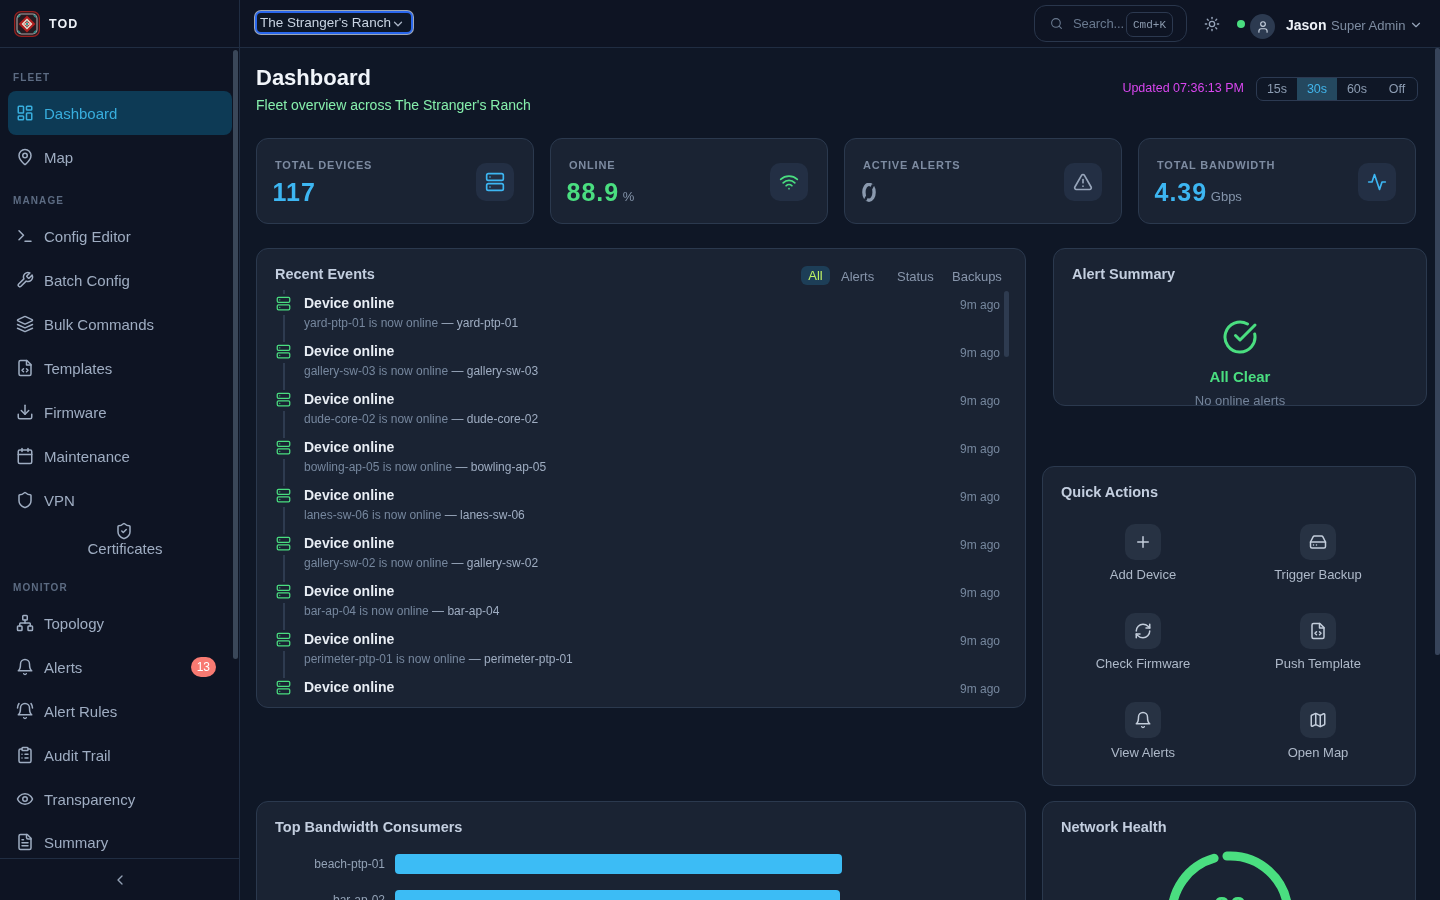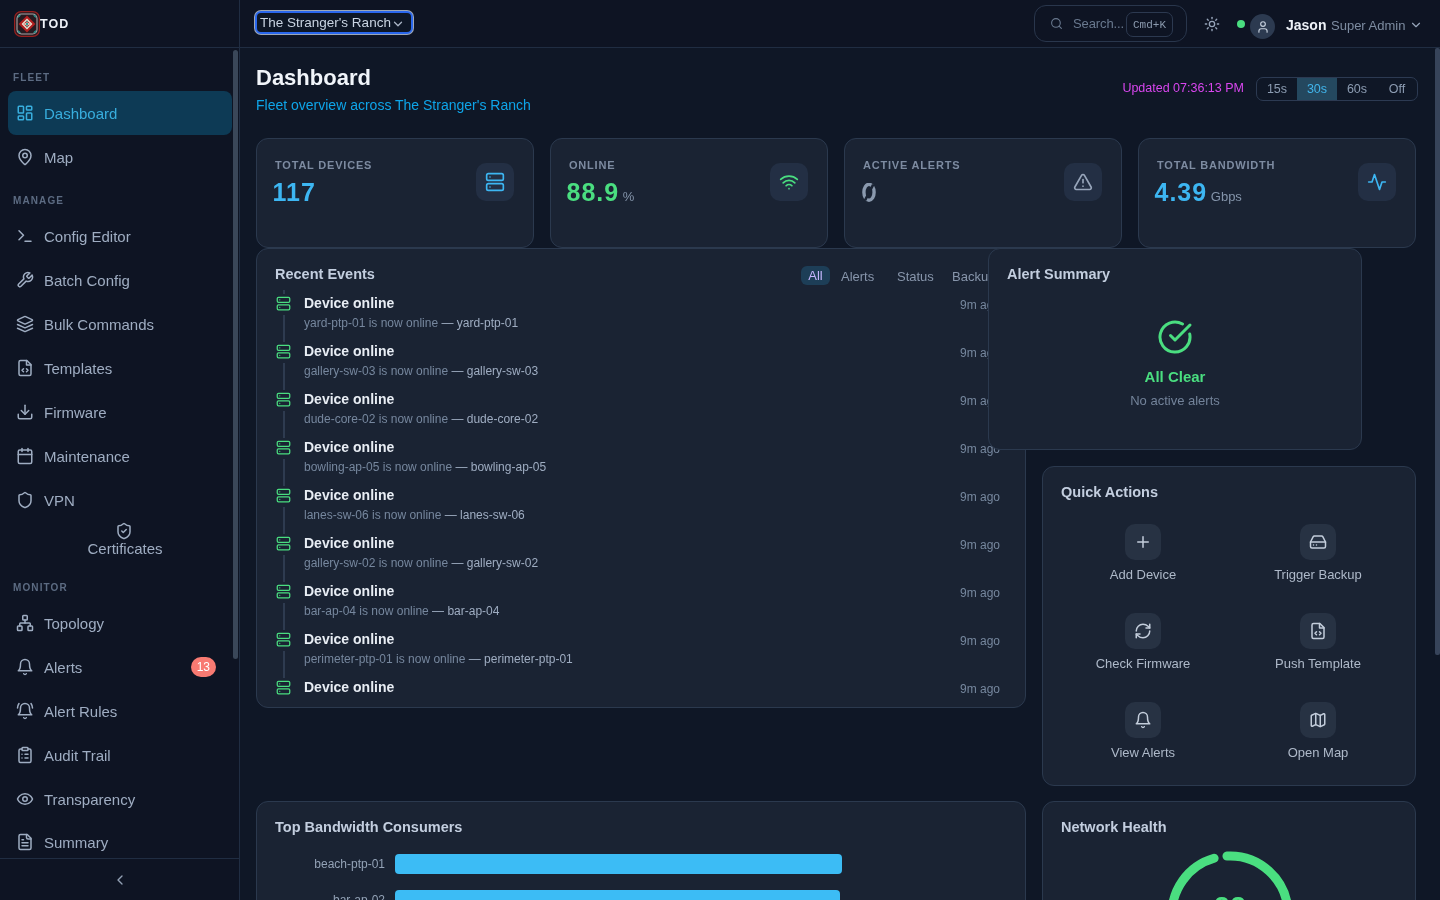--- a/index.html
+++ b/index.html
@@ -4,21 +4,21 @@
 <style>
 * { margin:0; padding:0; box-sizing:border-box; }
 html,body { width:1440px; height:900px; overflow:hidden; }
 body { background:#0f1726; font-family:"Liberation Sans",sans-serif; position:relative; }
 svg { display:block; }
 
 
 #sidebar { position:absolute; left:0; top:0; width:240px; height:900px; background:#0e1423; border-right:1px solid #202d42; }
 #sb-logo { position:absolute; left:0; top:0; width:239px; height:48px; border-bottom:1px solid #202d42; display:flex; align-items:center; }
 #sb-logo .mark { margin-left:14px; }
-#sb-logo .word { font-size:12.5px; font-weight:bold; color:#eef2f8; letter-spacing:1px; }
+#sb-logo .word { margin-left:9px; font-size:12.5px; font-weight:bold; color:#eef2f8; letter-spacing:1px; }
 .sect { position:absolute; left:13px; font-size:10px; font-weight:bold; letter-spacing:1.1px; color:#5c6b82; }
 .nav { position:absolute; left:8px; width:224px; height:44px; border-radius:8px; display:flex; align-items:center; color:#9fadc2; font-size:15px; }
 .nav svg { margin-left:8px; }
 .nav .lbl { margin-left:10px; }
 .nav.active { background:#0d3a55; color:#38aede; }
 .badge { position:absolute; right:16px; top:50%; margin-top:-10px; min-width:24px; height:20px; border-radius:10px; background:#f87a72; color:#fff; font-size:12px; display:flex; align-items:center; justify-content:center; padding:0 6px; }
 #sb-thumb { position:absolute; left:233px; top:50px; width:5px; height:609px; border-radius:3px; background:#3a4759; }
 #sb-collapse { position:absolute; left:0; bottom:0; width:239px; height:42px; border-top:1px solid #202d42; display:flex; align-items:center; justify-content:center; color:#93a1b5; }
 
 
@@ -30,40 +30,40 @@
 #search .stxt { font-size:13px; letter-spacing:-0.1px; margin-left:10px; }
 #search .kbd { position:absolute; right:13px; top:6px; height:25px; border:1px solid #2c3950; border-radius:7px; font-size:11px; font-family:"Liberation Mono",monospace; color:#8b9aae; display:flex; align-items:center; padding:0 6px; }
 .tb-ico { position:absolute; color:#97a5ba; }
 #tb-dot { position:absolute; left:1237px; top:20px; width:8px; height:8px; border-radius:50%; background:#4ade80; }
 #tb-avatar { position:absolute; left:1250px; top:14px; width:25px; height:25px; border-radius:50%; background:#2c3a50; display:flex; align-items:center; justify-content:center; color:#c6d0dd; }
 #tb-name { position:absolute; left:1286px; top:17px; font-size:14px; font-weight:bold; color:#edf1f7; }
 #tb-role { position:absolute; left:1331px; top:17.5px; font-size:13px; color:#7d8ca1; }
 
 
 #pg-title { position:absolute; left:256px; top:65px; font-size:22px; font-weight:bold; color:#f1f5fa; }
-#pg-sub { position:absolute; left:256px; top:97px; font-size:14px; color:#0ea5e9; }
+#pg-sub { position:absolute; left:256px; top:97px; font-size:14px; color:#86efac; }
 #updated { position:absolute; right:196px; top:81px; font-size:12.5px; color:#d946ef; }
 #segs { position:absolute; left:1256px; top:77px; height:24px; border:1px solid #2c3a52; border-radius:7px; display:flex; overflow:hidden; }
 #segs .seg { width:40px; display:flex; align-items:center; justify-content:center; font-size:12.5px; color:#8c9cb2; }
 #segs .seg.on { background:#24485f; color:#41b4ea; }
 
 
-.stat { position:absolute; top:138px; width:278px; height:110px; background:#1a2333; border:1px solid #2b394e; border-radius:12px; }
+.stat { position:absolute; top:138px; width:278px; height:86px; background:#1a2333; border:1px solid #2b394e; border-radius:12px; }
 .stat .slbl { position:absolute; left:18px; top:20px; font-size:11px; letter-spacing:.8px; color:#7d8ba1; font-weight:bold; }
 .stat .snum { position:absolute; left:15.5px; top:41px; font-size:25px; line-height:25px; font-weight:bold; letter-spacing:1px; }
 .stat .sunit { font-family:"Liberation Sans",sans-serif; font-size:13px; font-weight:normal; color:#8494aa; letter-spacing:0; }
 .stat .chip { position:absolute; right:19px; top:24px; width:38px; height:38px; border-radius:10px; background:#232f44; display:flex; align-items:center; justify-content:center; }
 
 
 .panel { position:absolute; background:#1a2333; border:1px solid #2b394e; border-radius:12px; }
 .ptitle { position:absolute; left:18px; top:17px; font-size:14.5px; font-weight:bold; color:#c3cedf; }
 
 
 #ev-tabs { position:absolute; left:0; top:0; width:100%; height:40px; font-size:13px; color:#8795ab; }
-#ev-tabs .pill { position:absolute; left:544px; top:17px; width:29px; height:19px; background:#1d3e57; color:#c4b5fd; border-radius:6px; display:flex; align-items:center; justify-content:center; }
+#ev-tabs .pill { position:absolute; left:544px; top:17px; width:29px; height:19px; background:#1d3e57; color:#bef264; border-radius:6px; display:flex; align-items:center; justify-content:center; }
 #ev-tabs .tx { position:absolute; top:20px; }
 .ev { position:absolute; left:19px; width:730px; height:48px; }
 .ev .eic { position:absolute; left:0; top:-2px; color:#4ade80; background:#1a2333; padding:2px 0; }
 .ev .eline { position:absolute; left:6.5px; top:19px; width:2px; height:31px; background:#2e3b50; }
 .ev .et { position:absolute; left:28px; top:-1px; font-size:14px; font-weight:bold; color:#e8edf4; }
 .ev .es { position:absolute; left:28px; top:19.5px; font-size:12px; color:#76879e; }
 .ev .etime { position:absolute; right:6px; top:2px; font-size:12px; color:#76879e; }
 #ev-thumb { position:absolute; left:747px; top:42px; width:5px; height:66px; border-radius:3px; background:#2e3b50; }
 
 
@@ -479,30 +479,30 @@
           <line x1="6" x2="6.01" y1="6" y2="6"></line>
           <line x1="6" x2="6.01" y1="18" y2="18"></line>
         </svg>
       </div>
     <div class="et">Device online</div>
     <div class="etime">9m ago</div>
   </div>
   <div id="ev-thumb"></div>
 </div>
 
-<div class="panel" style="left:988px; top:248px; width:374px; height:202px;">
+<div class="panel" style="left:1053px; top:248px; width:374px; height:158px;">
   <div class="ptitle">Alert Summary</div>
   <div id="as-ic">
     <svg width="36" height="36" viewBox="0 0 24 24" fill="none" stroke="currentColor" stroke-width="2" stroke-linecap="round" stroke-linejoin="round">
         <path d="M21.801 10A10 10 0 1 1 17 3.335"></path>
         <path d="m9 11 3 3L22 4"></path>
       </svg>
   </div>
   <div id="as-t1">All Clear</div>
-  <div id="as-t2">No active alerts</div>
+  <div id="as-t2">No online alerts</div>
 </div>
 
 <div class="panel" id="quick" style="left:1042px; top:466px; width:374px; height:320px;">
   <div class="ptitle">Quick Actions</div>
   <div class="qa" style="left:20px; top:57px;">
     <div class="qchip">
         <svg width="18" height="18" viewBox="0 0 24 24" fill="none" stroke="currentColor" stroke-width="2" stroke-linecap="round" stroke-linejoin="round">
           <path d="M5 12h14"></path>
           <path d="M12 5v14"></path>
         </svg>

